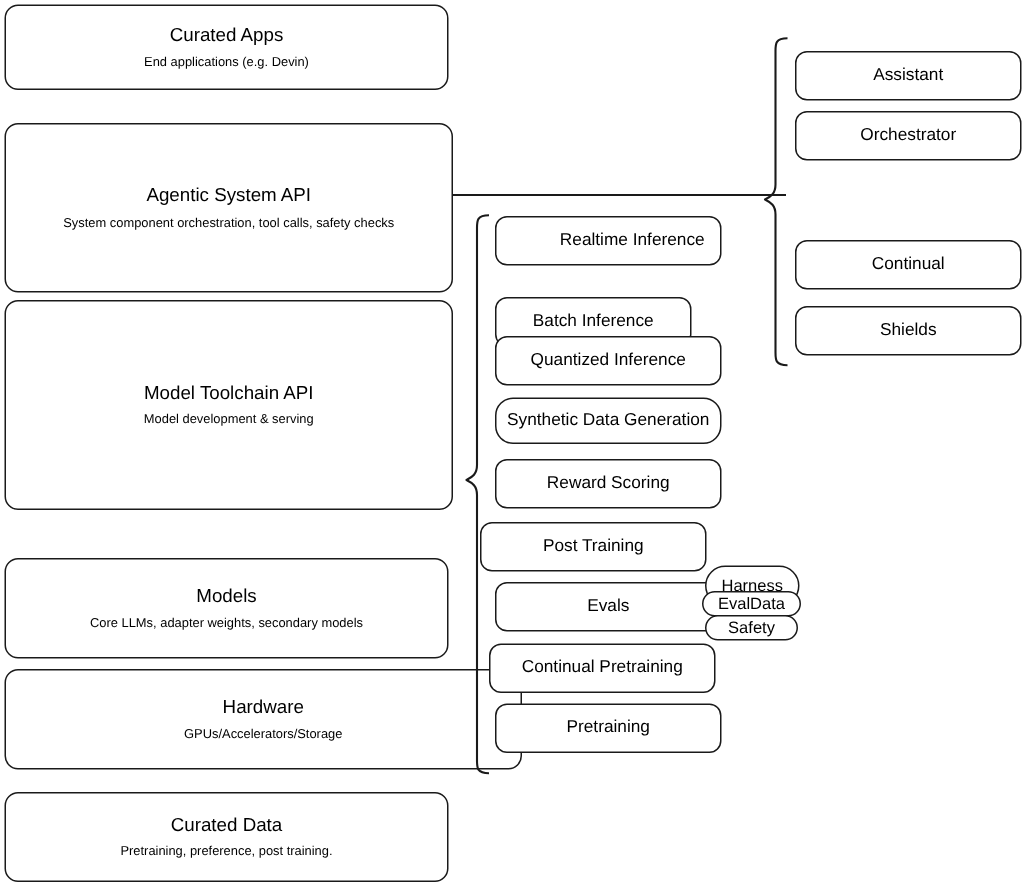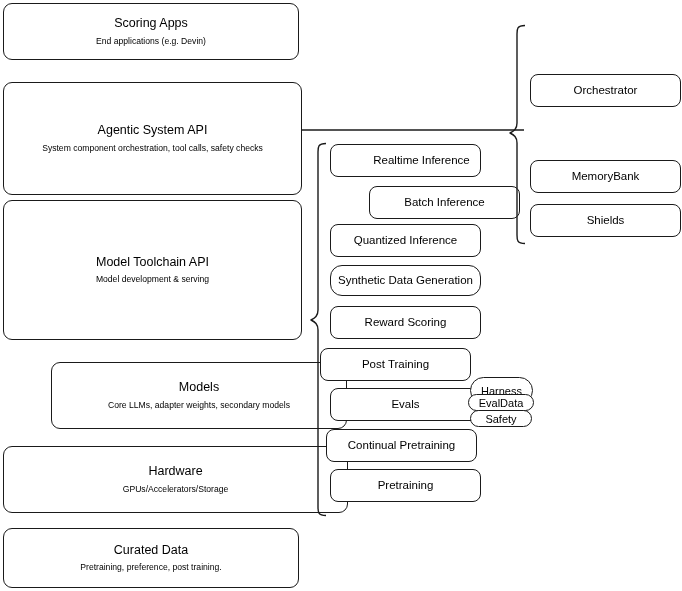--- a/index.html
+++ b/index.html
@@ -109,60 +109,61 @@
     <path d="M 525 25.5
              C 517 25.5, 517 29, 517 34
              L 517 123
              C 517 129, 514 131, 510 133
              C 514 135, 517 137, 517 143
              L 517 235
              C 517 240, 517 243.5, 525 243.5"></path>
   </svg>
 
   <div class="box layer-box" style="left:3px; top:3px; width:296px; height:57px;">
-    <div class="layer-title">Scoring Apps</div>
+    <div class="layer-title">Curated Apps</div>
     <div class="layer-sub">End applications (e.g. Devin)</div>
   </div>
 
   <div class="box layer-box" style="left:3px; top:82px; width:299px; height:113px;">
     <div class="layer-title">Agentic System API</div>
     <div class="layer-sub">System component orchestration, tool calls, safety checks</div>
   </div>
 
   <div class="box layer-box" style="left:3px; top:200px; width:299px; height:140px;">
     <div class="layer-title">Model Toolchain API</div>
     <div class="layer-sub">Model development &amp; serving</div>
   </div>
 
-  <div class="box layer-box" style="left:3px; top:362px; width:296px; height:67px;margin-left:48px;">
+  <div class="box layer-box" style="left:3px; top:372px; width:296px; height:67px;">
     <div class="layer-title">Models</div>
     <div class="layer-sub">Core LLMs, adapter weights, secondary models</div>
   </div>
 
   <div class="box layer-box" style="left:3px; top:446px; width:345px; height:67px;text-align:right;">
     <div class="layer-title">Hardware</div>
     <div class="layer-sub">GPUs/Accelerators/Storage</div>
   </div>
 
   <div class="box layer-box" style="left:3px; top:528px; width:296px; height:60px;">
     <div class="layer-title">Curated Data</div>
     <div class="layer-sub">Pretraining, preference, post training.</div>
   </div>
 
   <div class="box cap-box" style="left:330px; top:144px; width:151px; height:33px;padding-left:32px;">Realtime Inference</div>
-  <div class="box cap-box" style="left:330px; top:186px; width:151px; height:33px;margin-left:39px;">Batch Inference</div>
+  <div class="box cap-box" style="left:330px; top:198px; width:131px; height:33px;">Batch Inference</div>
   <div class="box cap-box" style="left:330px; top:224px; width:151px; height:33px;">Quantized Inference</div>
   <div class="box cap-box" style="left:330px; top:265px; width:151px; height:31px;border-radius:12px;">Synthetic Data Generation</div>
   <div class="box cap-box" style="left:330px; top:306px; width:151px; height:33px;">Reward Scoring</div>
   <div class="box cap-box" style="left:320px; top:348px; width:151px; height:33px;">Post Training</div>
   <div class="box cap-box" style="left:330px; top:388px; width:151px; height:33px;">Evals</div>
   <div class="box cap-box" style="left:326px; top:429px; width:151px; height:33px;">Continual Pretraining</div>
   <div class="box cap-box" style="left:330px; top:469px; width:151px; height:33px;">Pretraining</div>
 
   <div class="pill" style="left:470px; top:377px; width:63px; height:27px;">Harness</div>
   <div class="pill" style="left:468px; top:394px; width:66px; height:17px;">EvalData</div>
   <div class="pill" style="left:470px; top:410px; width:62px; height:17px;">Safety</div>
 
+  <div class="box cap-box" style="left:530px; top:34px; width:151px; height:33px;">Assistant</div>
   <div class="box cap-box" style="left:530px; top:74px; width:151px; height:33px;">Orchestrator</div>
-  <div class="box cap-box" style="left:530px; top:160px; width:151px; height:33px;">MemoryBank</div>
+  <div class="box cap-box" style="left:530px; top:160px; width:151px; height:33px;">Continual</div>
   <div class="box cap-box" style="left:530px; top:204px; width:151px; height:33px;">Shields</div>
 
 </div>
 
 </body></html>

